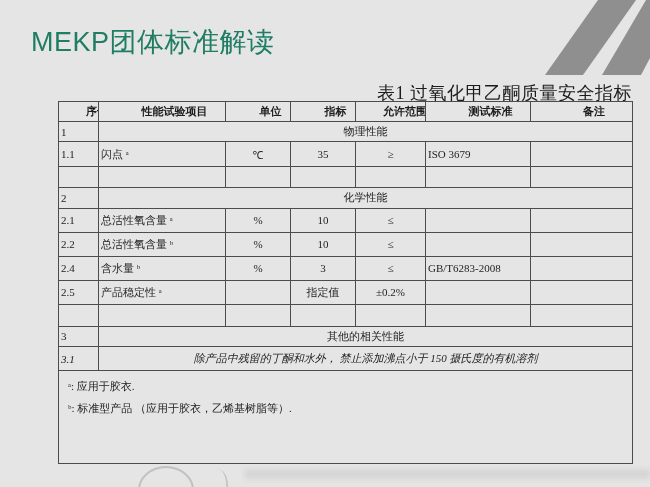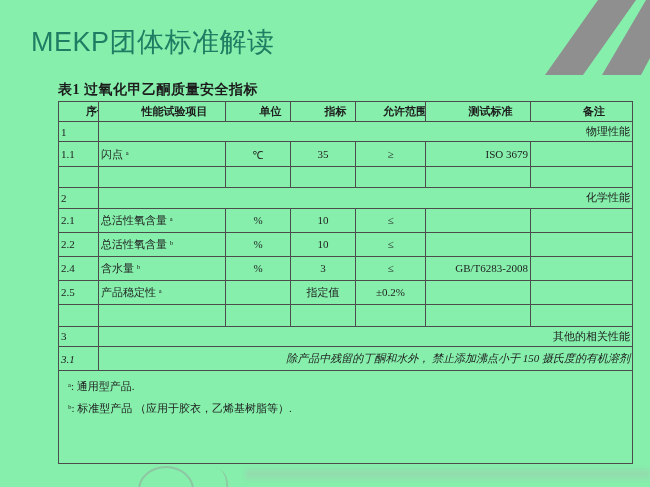--- a/index.html
+++ b/index.html
@@ -1,35 +1,35 @@
 <!DOCTYPE html>
 <html><head>
 <meta charset="utf-8">
 <style>
   html,body { margin:0; padding:0; background:#ffffff; }
   .slide {
-    position:relative; width:650px; height:487px; background:#86efac;
+    position:relative; width:650px; height:487px; background:#e5e5e5;
     overflow:hidden; font-family:"Liberation Serif", serif;
   }
   
   .stripe { position:absolute; top:0; background:#8f8f8f; filter:blur(.7px); }
   .stripe-1 { left:540px; width:100px; height:78px;
     clip-path:polygon(5px 75px, 43px 75px, 96px 0px, 58px 0px); }
   .stripe-2 { left:595px; width:55px; height:78px;
     clip-path:polygon(7px 75px, 46px 75px, 55px 58px, 55px 0px, 51px 0px); }
   
   .page-title {
     position:absolute; left:31px; top:24px;
     font-family:"Liberation Sans", sans-serif;
     font-size:27px; font-weight:400; letter-spacing:.5px;
   }
   
   .tbl-caption {
     position:absolute; left:58px; top:81px; width:574px;
-    text-align:left; font-size:14px; font-weight:bold; color:#1c1c1c;
+    text-align:right; font-size:18px; font-weight:normal; color:#1c1c1c;
     letter-spacing:.5px;
   }
   
   table.spec {
     position:absolute; left:58px; top:101px; width:574px; height:363px;
     border-collapse:collapse; table-layout:fixed;
     font-size:11px; color:#1d1d1d;
   }
   table.spec td, table.spec th {
     border:1px solid #4c4c4c; padding:0 2px;
@@ -37,23 +37,23 @@
   }
   table.spec thead tr { height:20px; }
   table.spec thead th { font-weight:bold; text-align:center;padding-left:27px; }
   tr.row-section { height:17px; }
   tr.row-data    { height:20px; }
   tr.row-span    { height:20px;font-style:italic; }
   tr.row-empty   { height:18px; }
   .col0 { text-align:left; }
   .col1 { text-align:left; padding-left:6px; }
   .col2, .col3, .col4, .col6 { text-align:center; }
-  .col5 { text-align:right; padding-left:9px; }
+  .col5 { text-align:left; padding-left:9px; }
   .secnum  { text-align:left; padding-left:5px; }
-  .collabel{ text-align:right; padding-left:6px;margin-top:8px; }
+  .collabel{ text-align:center; padding-left:6px;margin-top:8px; }
   .bold { font-weight:bold; }
   tr.row-footnote td {
     vertical-align:top; text-align:left; padding:4px 9px 0 9px; height:72px;
   }
   .fn-line { line-height:2.0; font-size:11px; white-space:nowrap; }
   
   .wm-ellipse {
     position:absolute; left:138px; top:466px; width:52px; height:44px;
     border:2px solid rgba(150,150,150,.45); border-radius:50%;
   }
@@ -177,21 +177,21 @@
           <td colspan="6" class="collabel">其他的相关性能</td>
         </tr>
         <tr class="row-span">
           <td class="col0 secnum">3.1</td>
           <td colspan="6" class="collabel">除产品中残留的丁酮和水外， 禁止添加沸点小于 150 摄氏度的有机溶剂</td>
         </tr>
       </tbody>
     <tbody>
       <tr class="row-footnote">
         <td colspan="7">
-          <div class="fn-line">ᵃ: 通用型产品.</div>
+          <div class="fn-line">ᵃ: 应用于胶衣.</div>
           <div class="fn-line">ᵇ: 标准型产品 （应用于胶衣，乙烯基树脂等）.</div>
         </td>
       </tr>
     </tbody>
   </table>
 
   <div class="wm-ellipse"></div>
   <div class="wm-curve"></div>
   <div class="wm-strip"></div>
 

